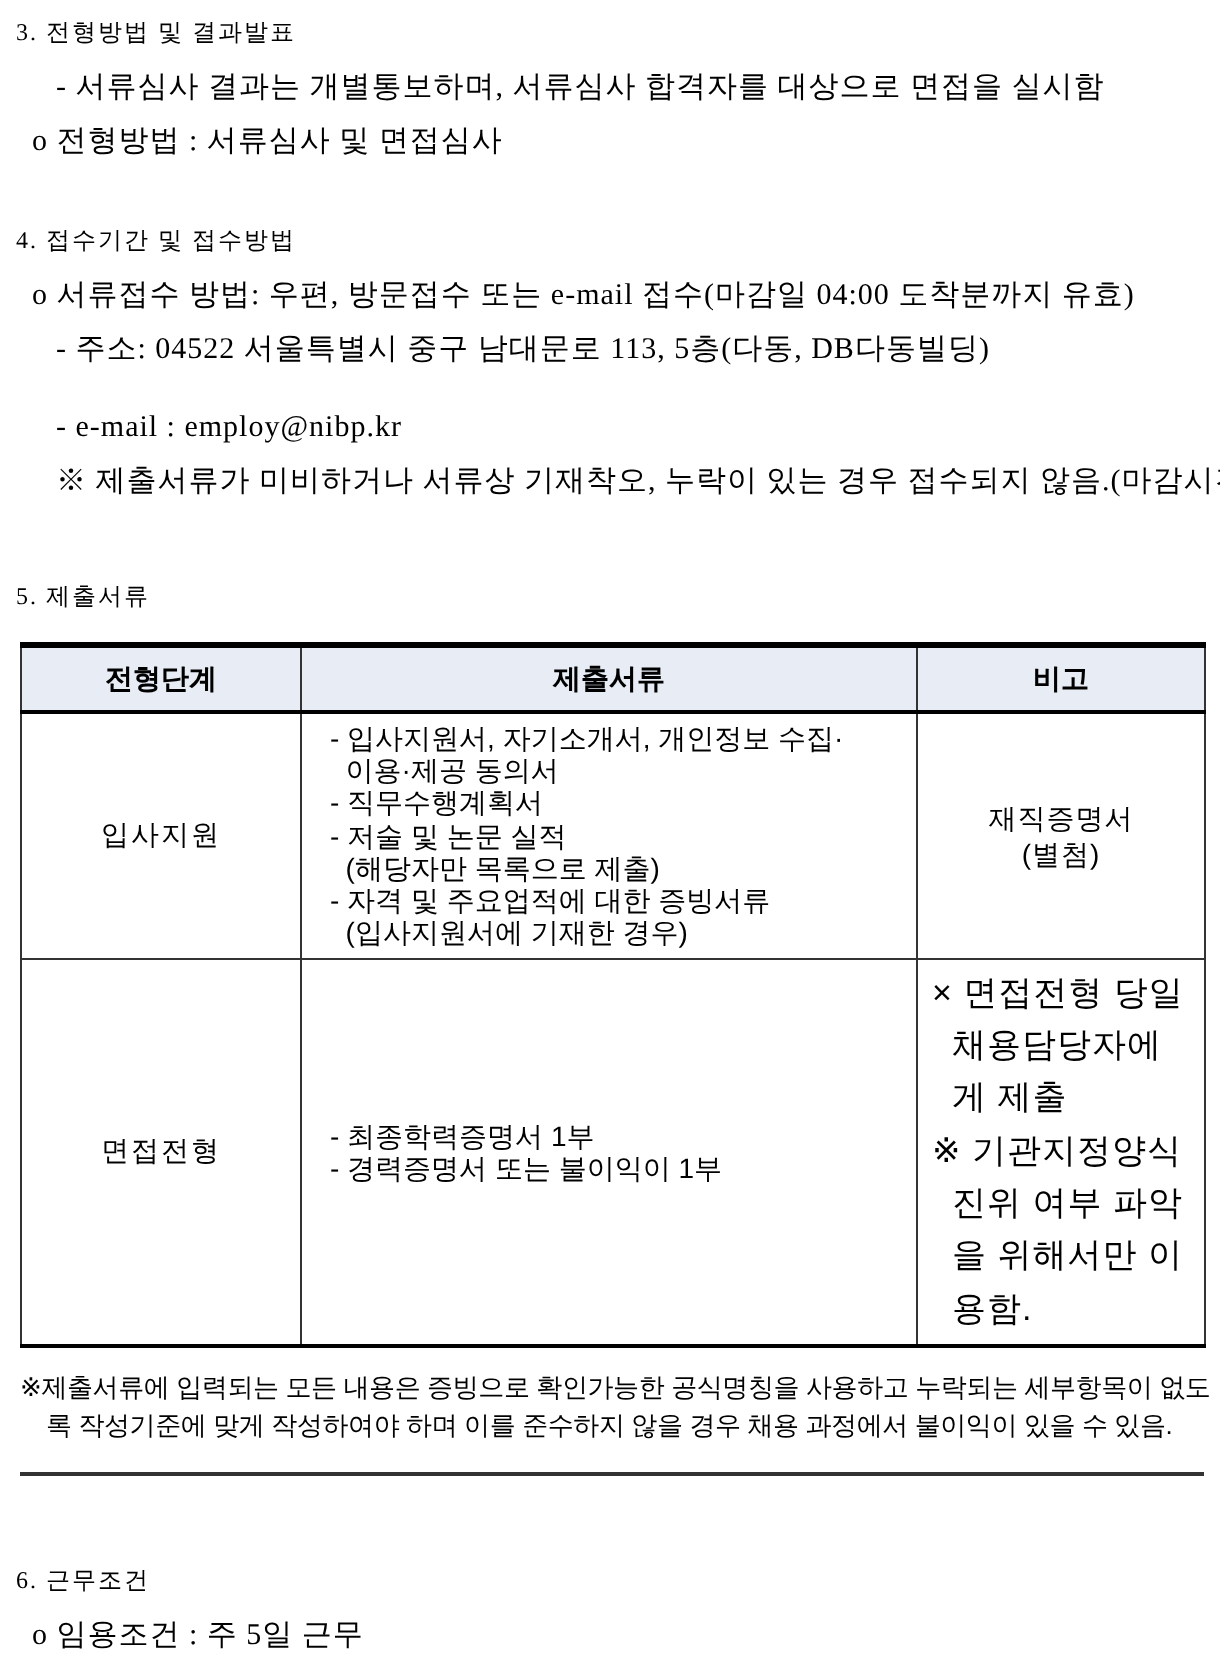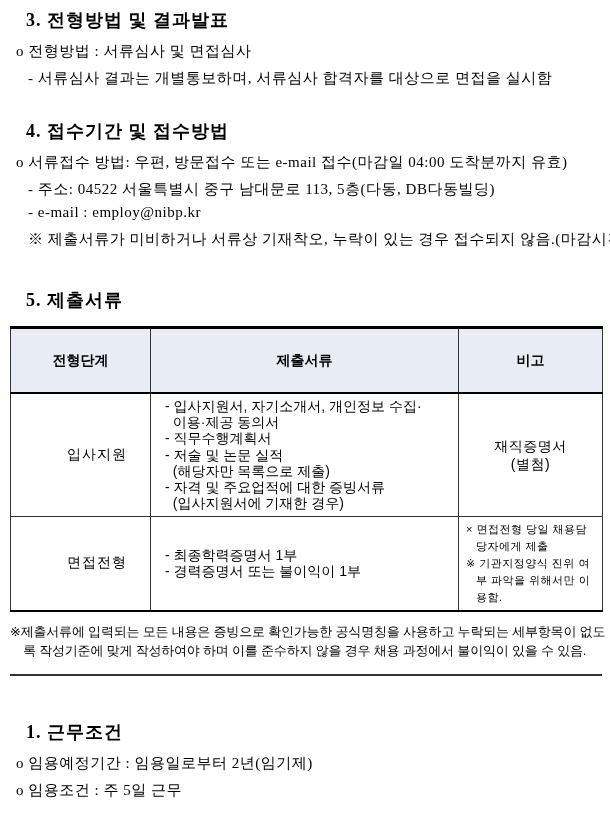--- a/index.html
+++ b/index.html
@@ -6,32 +6,32 @@
   body{
     width:610px;height:835px;
     font-family:"Liberation Serif","DejaVu Serif",serif;
     color:#000;
     overflow:hidden;
     box-sizing:border-box;
     padding:8px 8px 0 8px;
   }
   .sec{margin:0;}
   .h{
-    font-size:18px;font-weight:bold;
-    margin:0 0 10px 18px;letter-spacing:1px;
+    font-size:12px;font-weight:normal;
+    margin:0 0 10px 0;letter-spacing:1px;
     font-family:"Liberation Serif","DejaVu Serif",serif;
   }
   .line{
     font-size:15px;line-height:1.2;
     margin:0 0 9px 0;white-space:nowrap;letter-spacing:0.5px;
   }
   .lv1{padding-left:8px;}
   .lv2{padding-left:20px;}
   .lv2star{padding-left:20px;margin-top:4px;}
-  .tight{margin-bottom:5px;}
+  .tight{margin-bottom:21px;}
   #section3{margin-bottom:32px;}
   #section4{margin-bottom:40px;}
   #section6{margin-top:44px;}
 
   
   table{
     border-collapse:collapse;
     width:592px;margin-left:2px;
     table-layout:fixed;
     font-family:"Liberation Sans","DejaVu Sans",sans-serif;
@@ -40,40 +40,40 @@
   }
   col.c1{width:140px;}
   col.c2{width:308px;}
   col.c3{width:144px;}
   th{
     background:#e8ecf4;
     font-size:14px;font-weight:bold;
     border:1px solid #333;
     border-top:none;
     border-bottom:2px solid #000;
-    height:31px;padding:16px;text-align:center;
+    height:31px;padding:0;text-align:center;
   }
   td{
     border:1px solid #333;
     vertical-align:middle;
     font-size:14px;
-    padding:4px 23px;
+    padding:4px 7px;
   }
-  td.stage{text-align:right;letter-spacing:1px;margin-top:24px;}
+  td.stage{text-align:center;letter-spacing:1px;margin-top:24px;}
   td.docs{
     white-space:pre-wrap;
     line-height:1.16;
     padding-left:14px;
   }
   td.r1{height:103px;}
   td.r2{height:77px;}
   td.r3{height:49px;}
   td.notec{text-align:center;white-space:pre-line;line-height:1.3;letter-spacing:0.5px;}
   td.notesmall{
-    font-size:11px;line-height:1.55;
+    font-size:17px;line-height:1.55;
     vertical-align:middle;padding:4px 5px 4px 7px;
   }
   .hang{
     text-indent:-10px;padding-left:10px;
     letter-spacing:0.5px;
   }
   .footnote{
     font-family:"Liberation Sans","DejaVu Sans",sans-serif;
     font-size:13px;line-height:1.45;
     margin:11px 0 0 2px;width:590px;
@@ -84,22 +84,22 @@
     border:none;border-top:2px solid #333;
     width:592px;margin:13px 0 0 2px;
   }
   #section5 .h{margin-bottom:14px;}
 </style>
 </head>
 <body>
 
 <section class="sec" id="section3">
   <h2 class="h">3. 전형방법 및 결과발표</h2>
+  <p class="line lv2">- 서류심사 결과는 개별통보하며, 서류심사 합격자를 대상으로 면접을 실시함</p>
   <p class="line lv1">o 전형방법 : 서류심사 및 면접심사</p>
-  <p class="line lv2">- 서류심사 결과는 개별통보하며, 서류심사 합격자를 대상으로 면접을 실시함</p>
 </section>
 
 <section class="sec" id="section4">
   <h2 class="h">4. 접수기간 및 접수방법</h2>
   <p class="line lv1">o 서류접수 방법: 우편, 방문접수 또는 e-mail 접수(마감일 04:00 도착분까지 유효)</p>
   <p class="line lv2 tight">- 주소: 04522 서울특별시 중구 남대문로 113, 5층(다동, DB다동빌딩)</p>
   <p class="line lv2">- e-mail : employ@nibp.kr</p>
   <p class="line lv2star">※ 제출서류가 미비하거나 서류상 기재착오, 누락이 있는 경우 접수되지 않음.(마감시간 엄수)</p>
 </section>
 
@@ -142,17 +142,16 @@
         </td>
       </tr>
     </tbody>
   </table>
 
   <p class="footnote">※제출서류에 입력되는 모든 내용은 증빙으로 확인가능한 공식명칭을 사용하고 누락되는 세부항목이 없도록 작성기준에 맞게 작성하여야 하며 이를 준수하지 않을 경우 채용 과정에서 불이익이 있을 수 있음.</p>
   <hr class="rule">
 </section>
 
 <section class="sec" id="section6">
-  <h2 class="h">1. 근무조건</h2>
-  <p class="line lv1">o 임용예정기간 : 임용일로부터 2년(임기제)</p>
+  <h2 class="h">6. 근무조건</h2>
   <p class="line lv1">o 임용조건 : 주 5일 근무</p>
 
 </section>
 
 </body></html>

